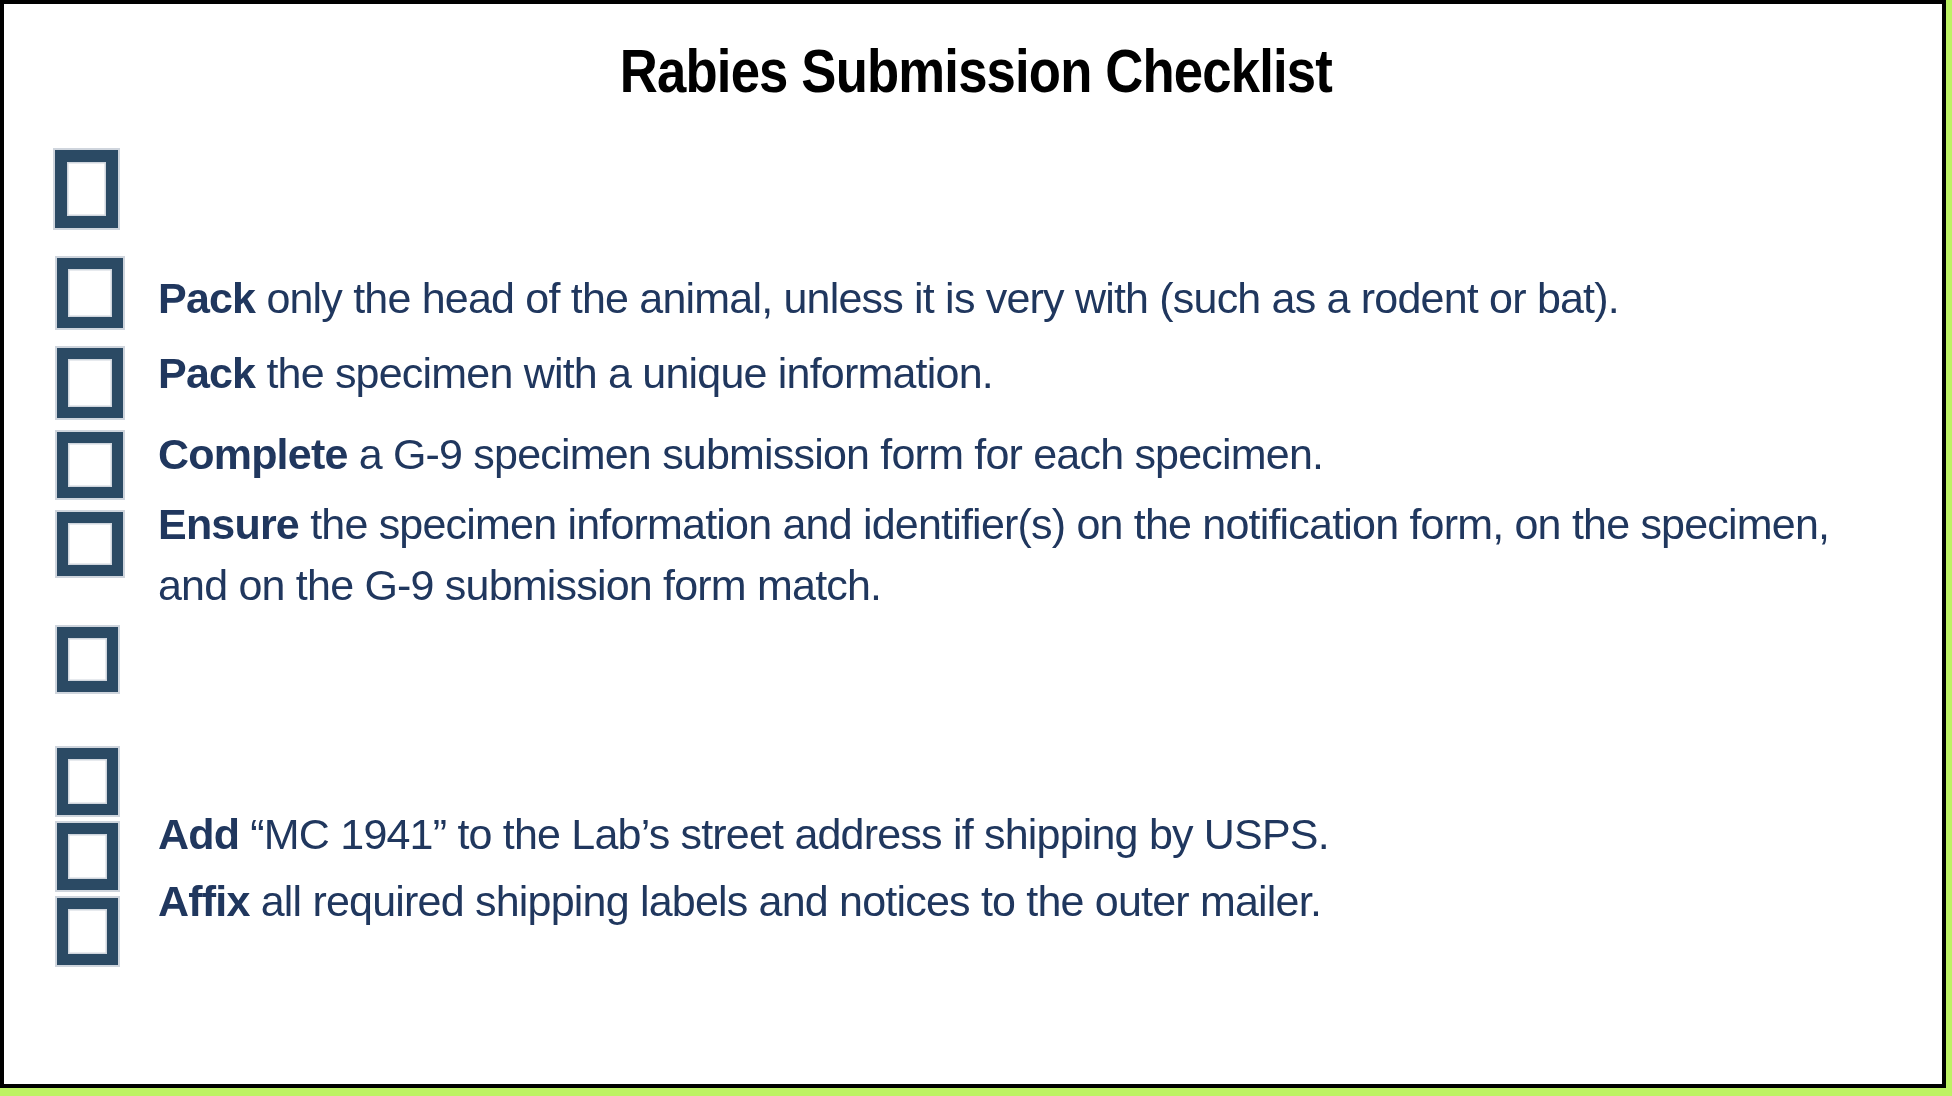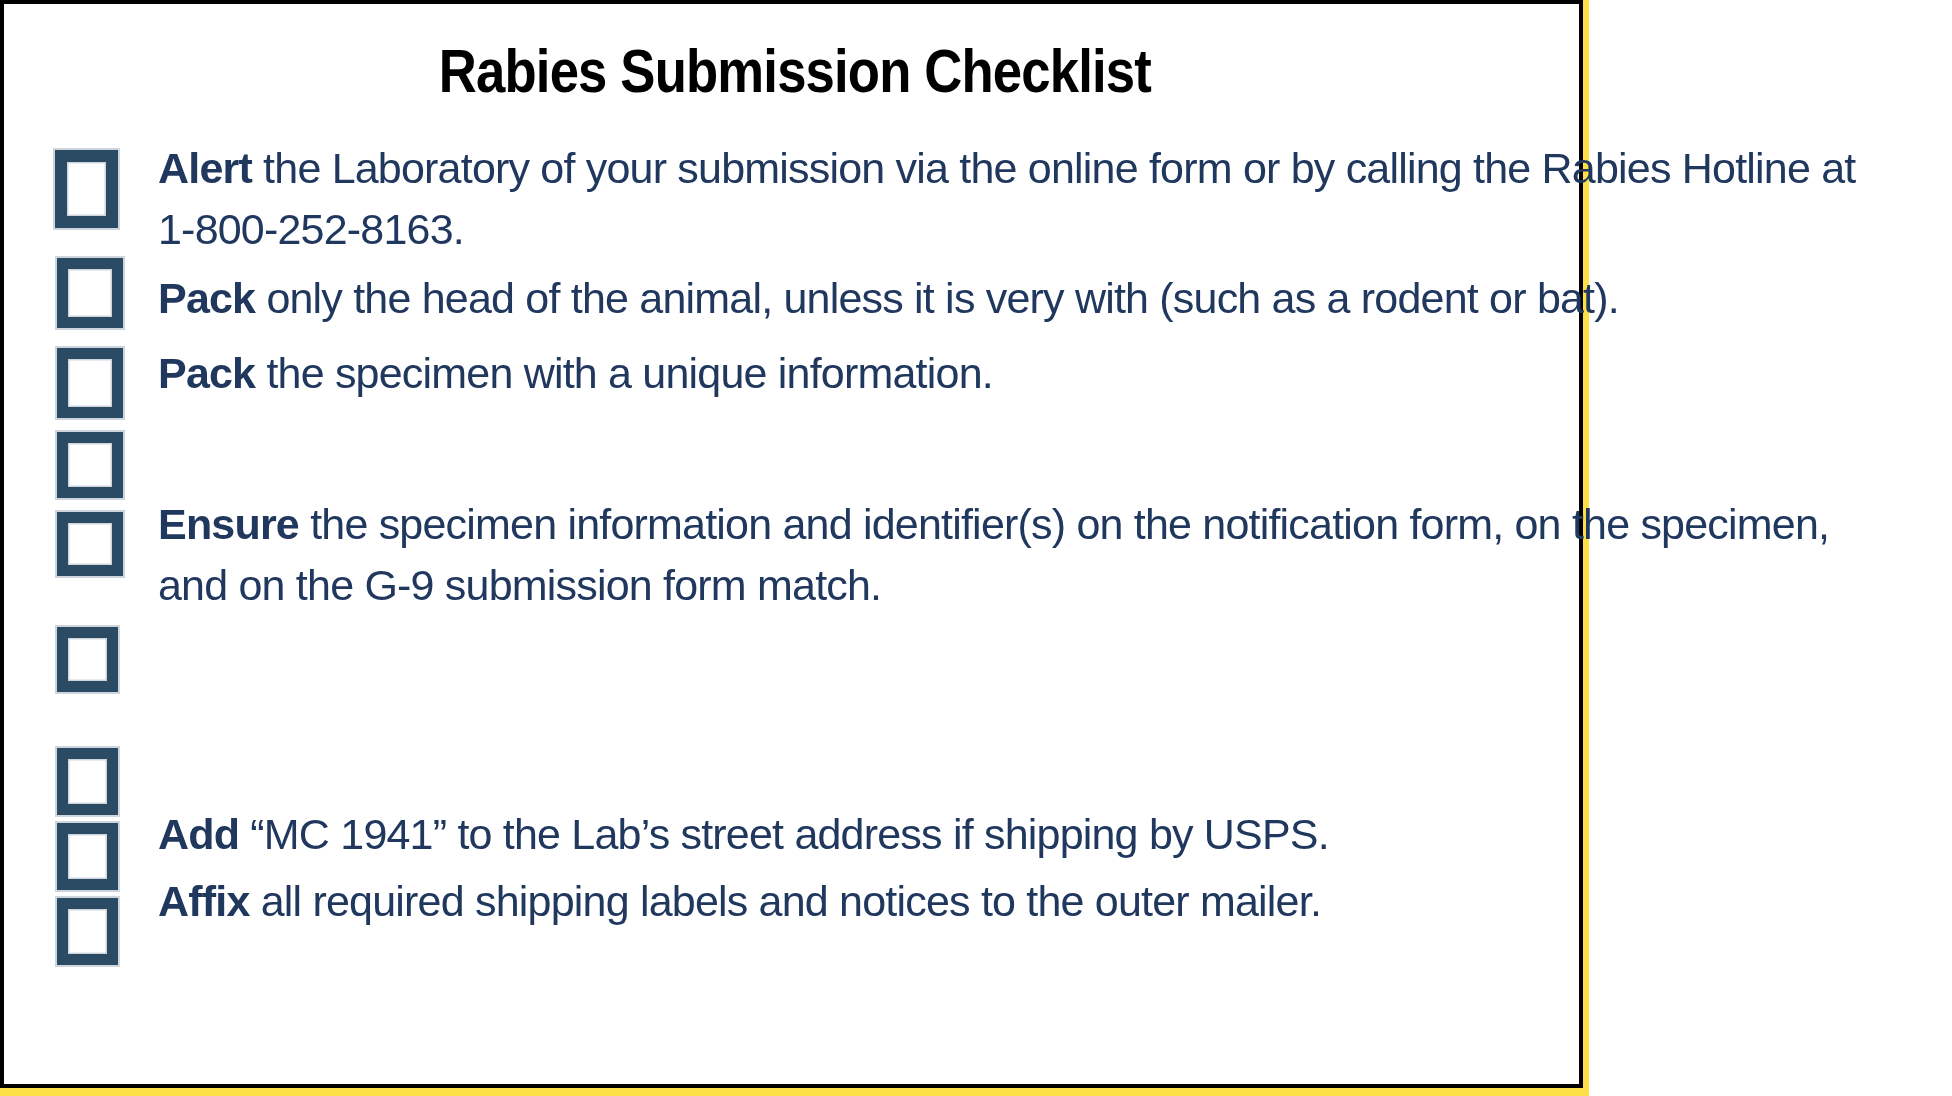--- a/index.html
+++ b/index.html
@@ -3,21 +3,21 @@
 <meta charset="utf-8">
 <style>
   :root{
     --navy:#20375e;
     --boxnavy:#2b4a64;
     --boxedge:#cfd5dd;
   }
   *{margin:0;padding:0;box-sizing:border-box;}
   html,body{width:1952px;height:1096px;background:#ffffff;overflow:hidden;
     font-family:"Liberation Sans", sans-serif;}
-  .page{position:absolute;left:0;top:0;width:1589px;height:1096px;background:#fde047;}
+  .page{position:absolute;left:0;top:0;width:1952px;height:1096px;background:#bef264;}
   .frame{position:absolute;left:0;top:0;right:6px;bottom:8px;border:4px solid #000;background:#fff;}
   .title{position:absolute;top:34px;left:0;width:100%;text-align:center;
     font-weight:bold;font-size:62px;line-height:74px;color:#000;white-space:nowrap;}
   .title .squeeze{display:inline-block;transform:scaleX(0.85);transform-origin:center;letter-spacing:-1px;}
   .item{position:absolute;left:0;top:0;width:100%;height:100%;pointer-events:none;}
   .checkbox{position:absolute;background:#fff;border:11px solid var(--boxnavy);
     outline:2px solid var(--boxedge);box-shadow:inset 0 0 0 1.5px var(--boxedge);
     pointer-events:auto;cursor:pointer;}
   .text{position:absolute;left:158px;width:1720px;color:var(--navy);
     font-size:43px;line-height:61px;letter-spacing:-0.8px;}
@@ -46,35 +46,35 @@
 <body>
 
 <div class="page">
   <div class="frame"></div>
   <div class="title">
     <span class="squeeze">Rabies Submission Checklist</span>
   </div>
   <div id="checklist">
   <div class="item item-1">
     <div class="checkbox" role="checkbox" aria-checked="false"></div>
-    <div class="text"><span class="lead">Alert</span><span class="rest"> the Laboratory of your submission via the online form or by calling the Rabies Hotline at 1-800-252-8163.</span></div>
   </div>
 
   <div class="item item-2">
     <div class="checkbox" role="checkbox" aria-checked="false"></div>
     <div class="text"><span class="lead">Pack</span><span class="rest"> only the head of the animal, unless it is very with (such as a rodent or bat).</span></div>
   </div>
 
   <div class="item item-3">
     <div class="checkbox" role="checkbox" aria-checked="false"></div>
     <div class="text"><span class="lead">Pack</span><span class="rest"> the specimen with a unique information.</span></div>
   </div>
 
   <div class="item item-4">
     <div class="checkbox" role="checkbox" aria-checked="false"></div>
+    <div class="text"><span class="lead">Complete</span><span class="rest"> a G-9 specimen submission form for each specimen.</span></div>
   </div>
 
   <div class="item item-5">
     <div class="checkbox" role="checkbox" aria-checked="false"></div>
     <div class="text"><span class="lead">Ensure</span><span class="rest"> the specimen information and identifier(s) on the notification form, on the specimen, and on the G-9 submission form match.</span></div>
   </div>
 
   <div class="item item-6">
     <div class="checkbox" role="checkbox" aria-checked="false"></div>
   </div>

